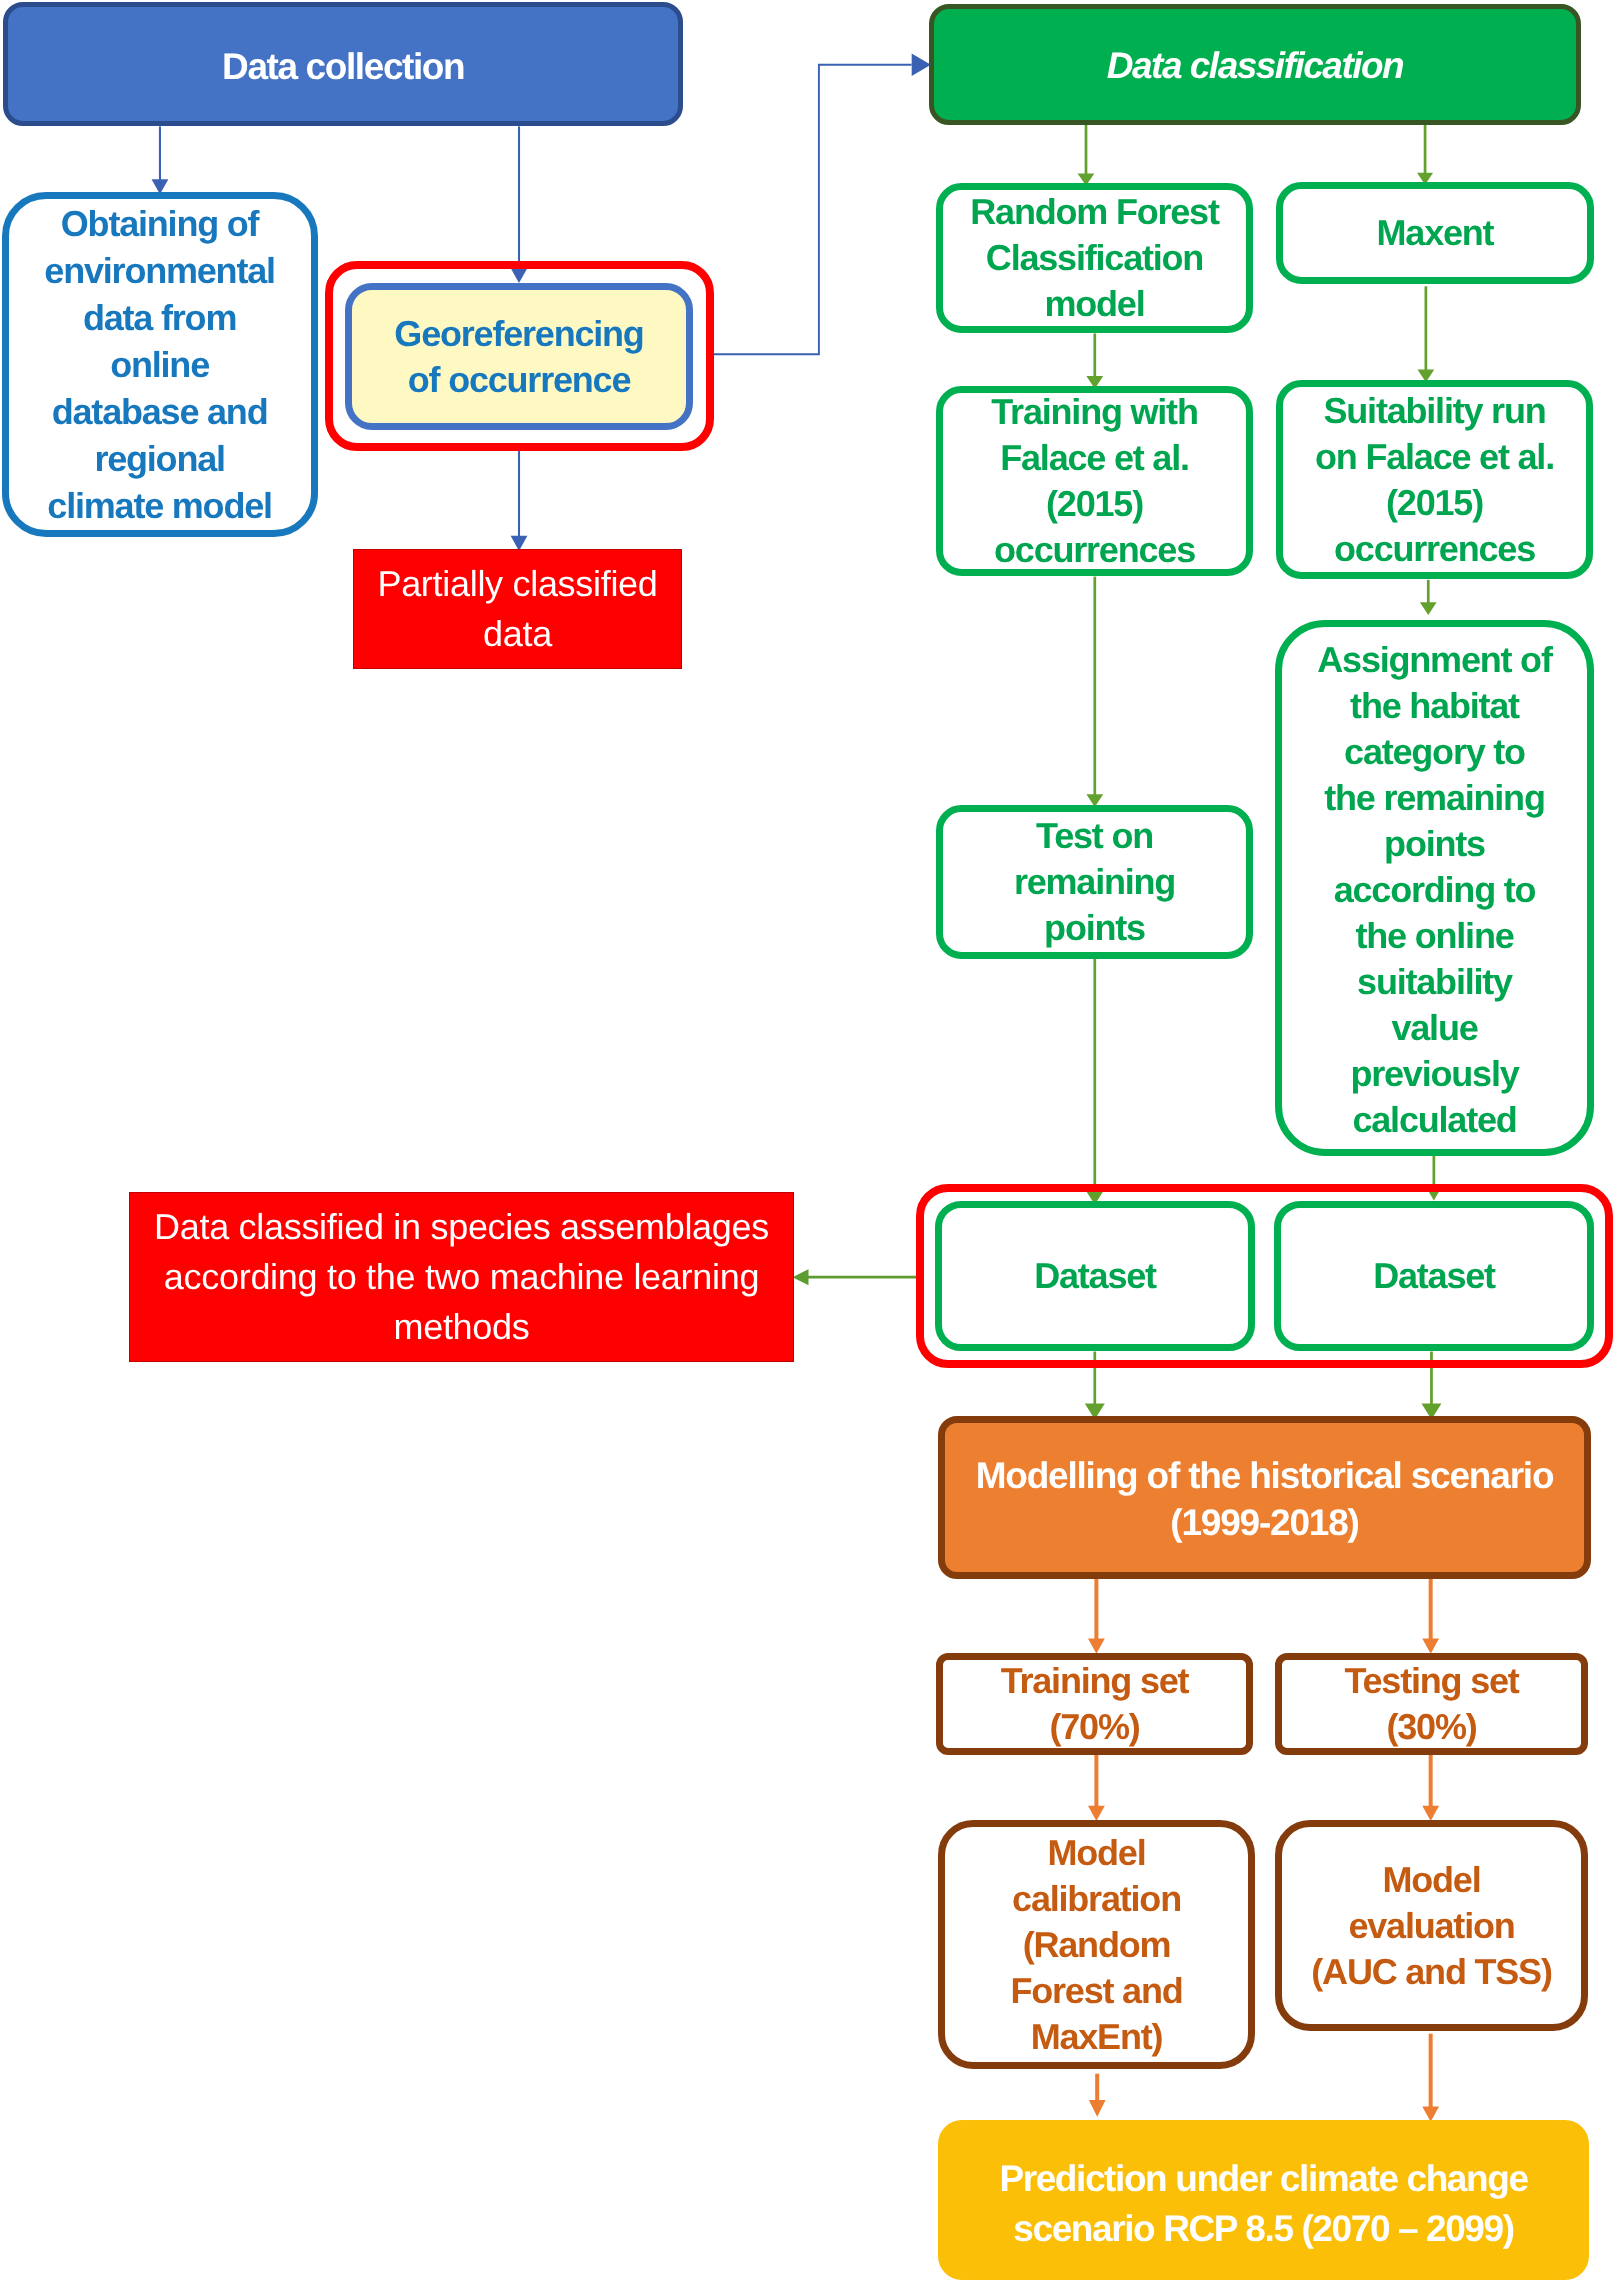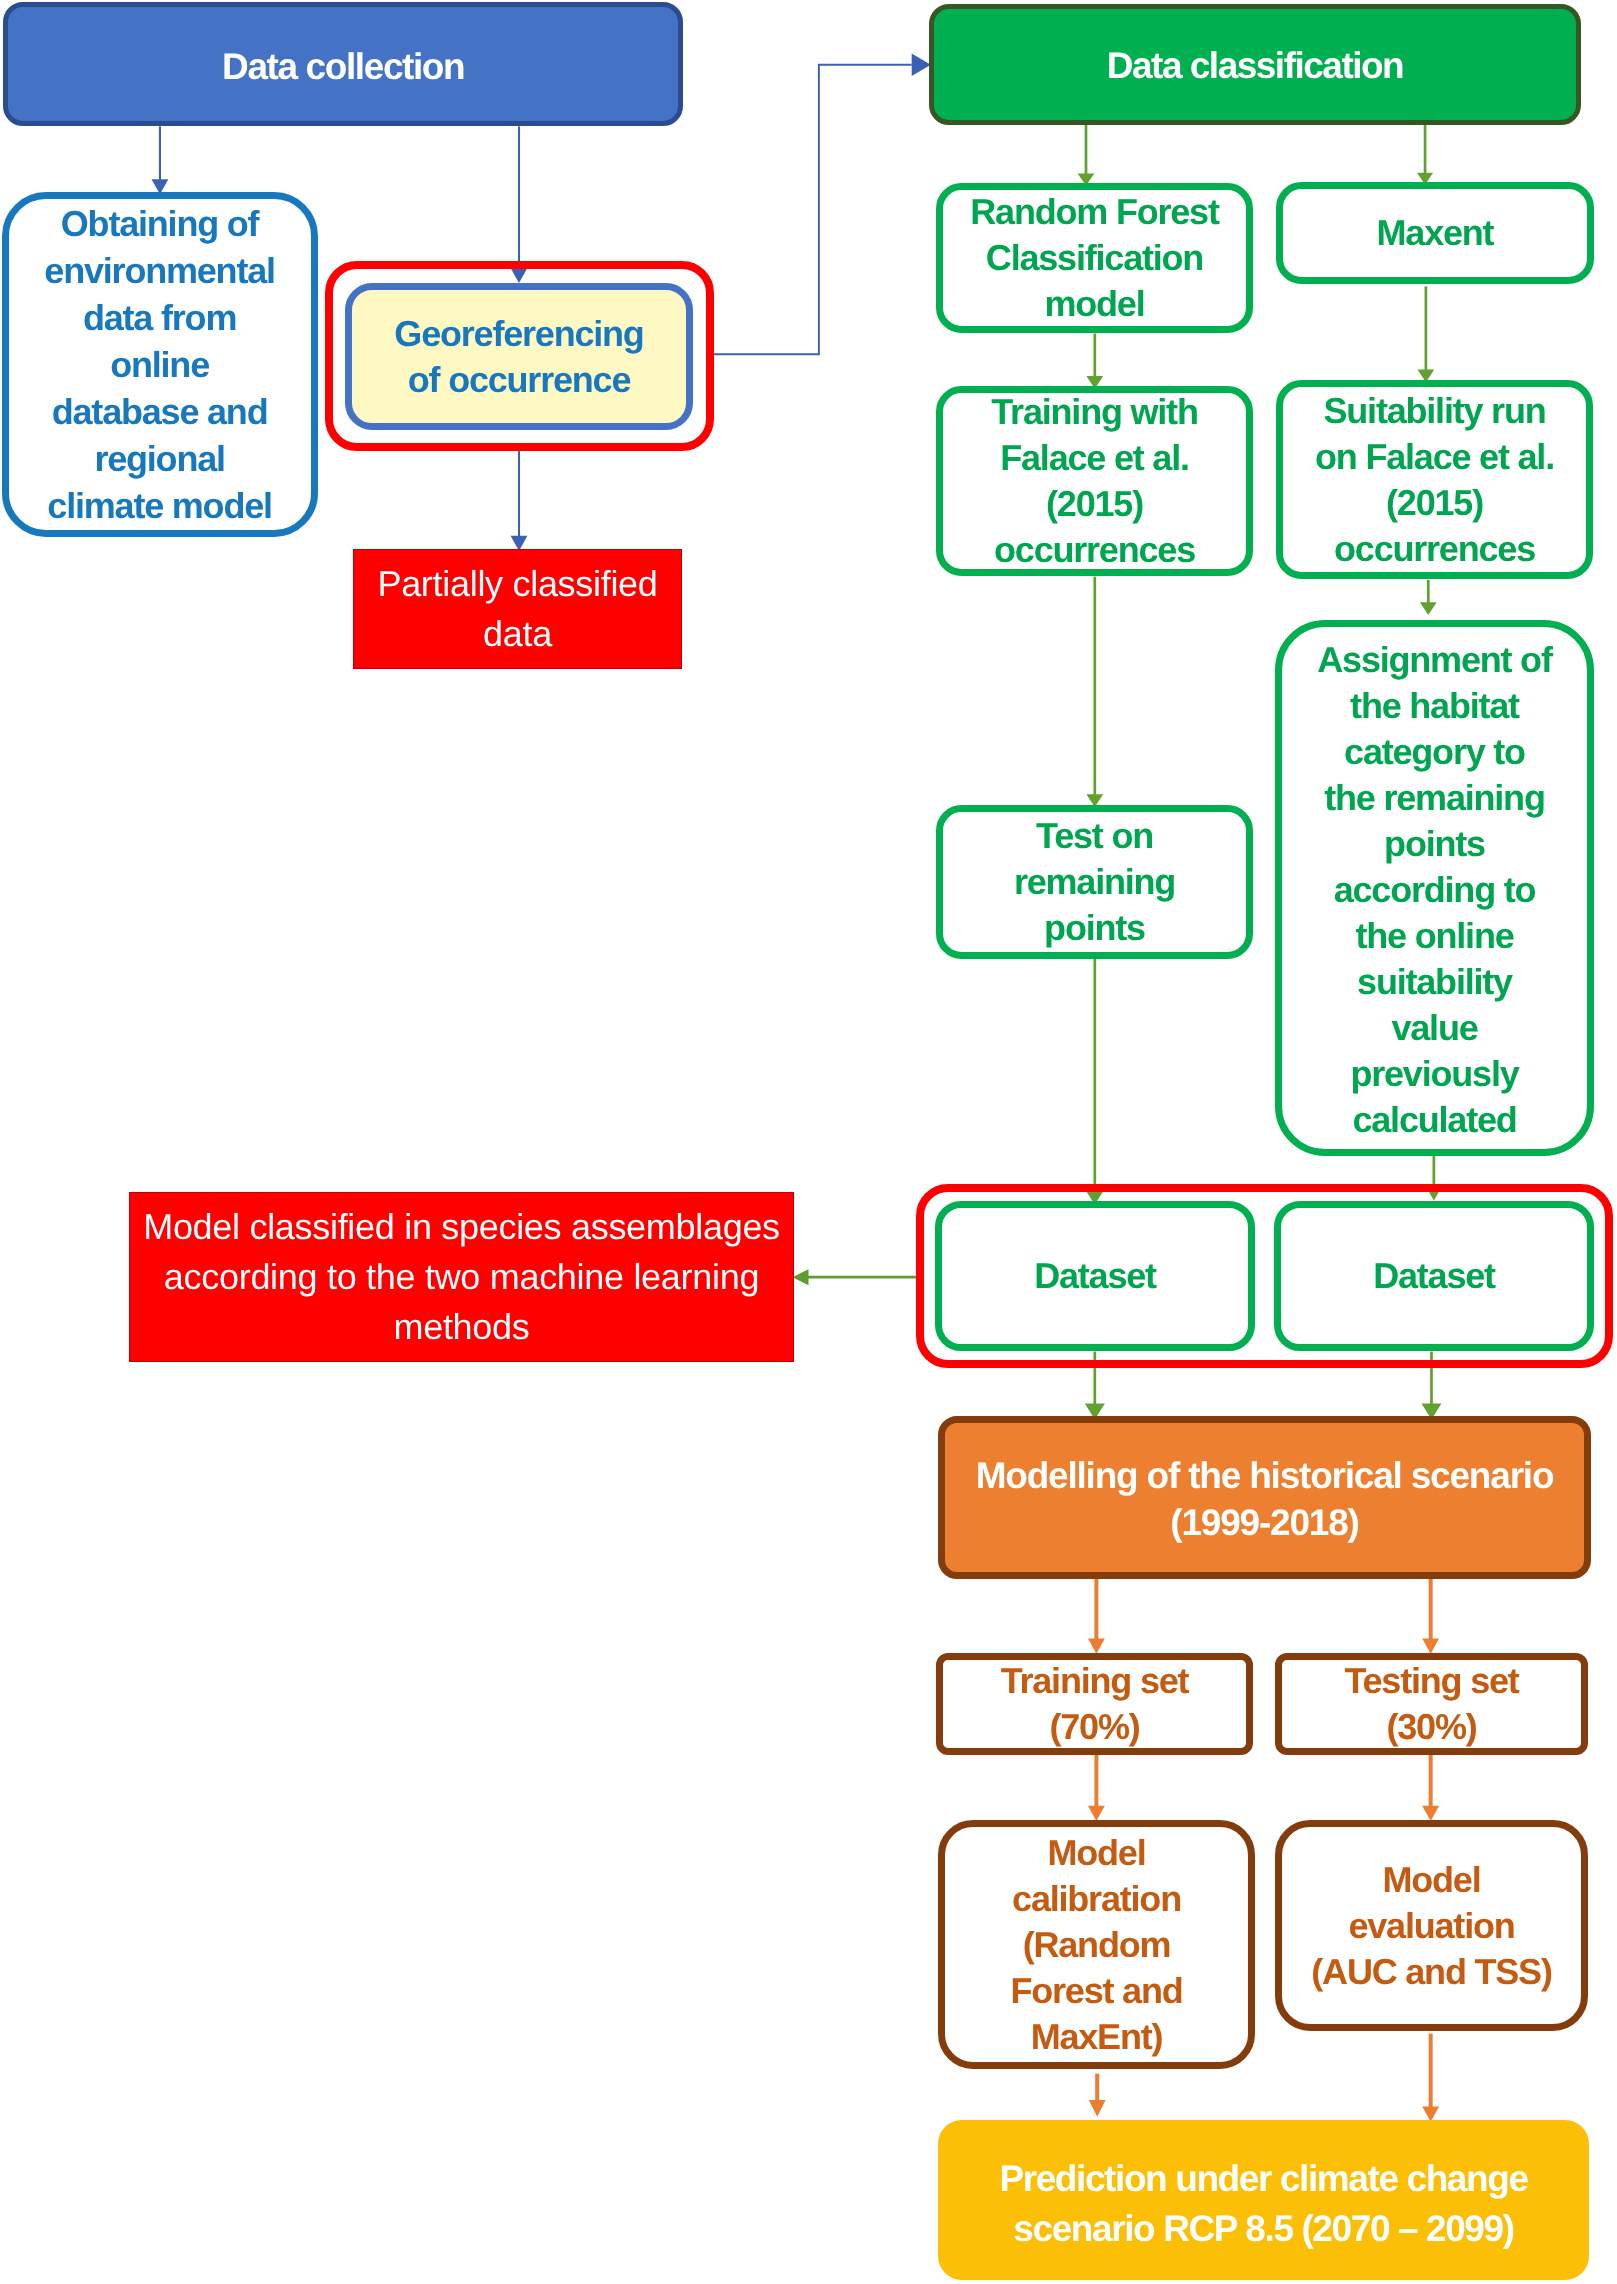--- a/index.html
+++ b/index.html
@@ -152,21 +152,21 @@
         <span class="ln">Georeferencing</span>
         <span class="ln">of occurrence</span>
       </span>
   </div>
   <div class="node fill-red" style="left:353px;top:549px;width:329px;height:120px;font-size:36px;line-height:50px;">
     <span class="txt">
         <span class="ln">Partially classified</span>
         <span class="ln">data</span>
       </span>
   </div>
-  <div class="node fill-green" style="left:929px;top:4px;width:652px;height:121px;font-size:37px;line-height:47px;letter-spacing:-1.5px;padding-top:1px;">
+  <div class="node fill-green" style="left:929px;top:4px;width:652px;height:121px;font-size:37px;line-height:47px;letter-spacing:-1.5px;padding-top:1px;font-style:italic;">
     <span class="txt">
         <span class="ln">Data classification</span>
       </span>
   </div>
   <div class="node out-green" style="left:936px;top:183px;width:317px;height:150px;font-size:36px;line-height:46px;">
     <span class="txt">
         <span class="ln">Random Forest</span>
         <span class="ln">Classification</span>
         <span class="ln">model</span>
       </span>
@@ -219,21 +219,21 @@
         <span class="ln">Dataset</span>
       </span>
   </div>
   <div class="node out-green" style="left:1274px;top:1201px;width:320px;height:150px;font-size:36px;line-height:46px;border-radius:26px;">
     <span class="txt">
         <span class="ln">Dataset</span>
       </span>
   </div>
   <div class="node fill-red" style="left:129px;top:1192px;width:665px;height:170px;font-size:36px;line-height:50px;">
     <span class="txt">
-        <span class="ln">Model classified in species assemblages</span>
+        <span class="ln">Data classified in species assemblages</span>
         <span class="ln">according to the two machine learning</span>
         <span class="ln">methods</span>
       </span>
   </div>
   <div class="node fill-orange" style="left:938px;top:1416px;width:653px;height:163px;font-size:37px;line-height:47px;letter-spacing:-1.2px;padding-top:3.2px;">
     <span class="txt">
         <span class="ln">Modelling of the historical scenario</span>
         <span class="ln">(1999-2018)</span>
       </span>
   </div>

